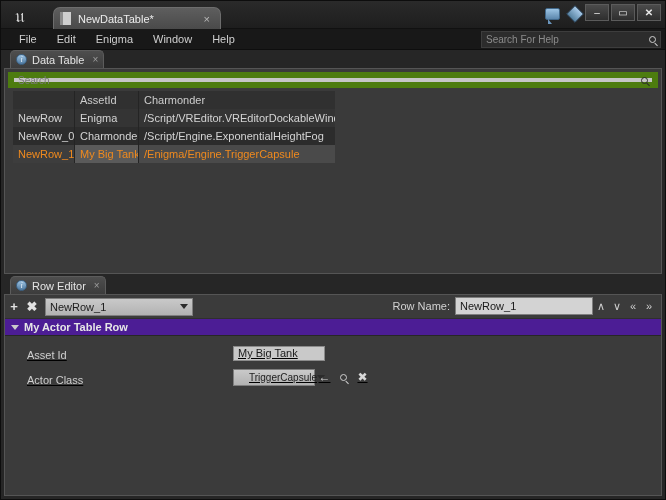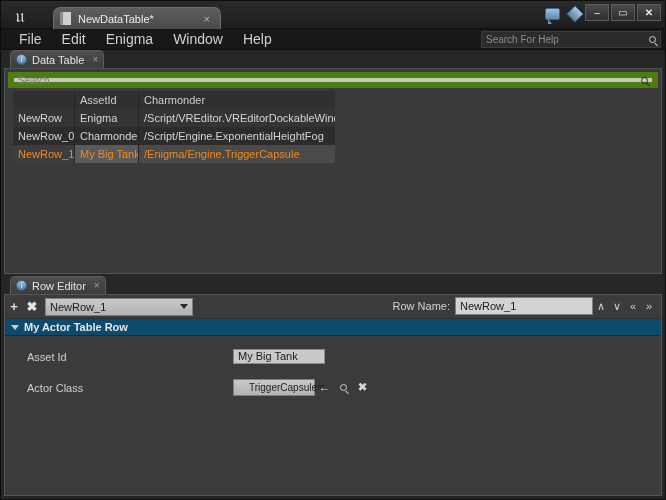--- a/index.html
+++ b/index.html
@@ -64,21 +64,21 @@
   }
   .wb.close{ font-weight:bold; }
 
   
   .menubar{
     position:relative; height:21px;
     background:#181818; border-bottom:1px solid #0e0e0e;
     display:flex; align-items:center; padding-left:8px;
   }
   .menubar .mi{
-    font-size:14px; color:#cfcfcf; padding:0 10px; line-height:21px;
+    font-size:11px; color:#cfcfcf; padding:0 10px; line-height:21px;
   }
   .help-search{
     position:absolute; right:4px; top:2px; width:180px; height:17px;
     background:#2c2c2c; border:1px solid #3d3d3d;
     display:flex; align-items:center; padding:0 4px;
   }
   .help-search .ph{ font-size:10px; color:#8b8b8b; flex:1; }
   .mag{
     display:inline-block; width:7px; height:7px;
     border:1.4px solid #cfcfcf; border-radius:50%;
@@ -188,33 +188,34 @@
     width:138px; height:18px; background:#d3d3d3;
     border:1px solid #7e7e7e; font-size:11px; color:#1a1a1a;
     line-height:16px; padding:0 4px;
   }
   .chev{
     width:16px; height:20px; color:#cfcfcf; font-size:11px;
     text-align:center; line-height:20px;
   }
 
   .cat-row{
-    height:17px; background:#0c4a6e; border-bottom:1px solid #272727;
+    height:17px; background:#4c1d95; border-bottom:1px solid #272727;
     display:flex; align-items:center; padding-left:6px;
   }
   .tri{
     width:0; height:0; margin-right:5px;
     border-top:5px solid #cbcbcb;
     border-left:4px solid transparent; border-right:4px solid transparent;
   }
   .cat-row .ctxt{ font-size:11px; color:#e6e6e6; font-weight:bold; }
 
   .prop{
-    height:21px; display:flex; align-items:center; padding-left:22px;
-    margin-top:10px;
+    height:21px; display:flex; align-items:flex-end; padding-left:22px;
+    margin-top:4px;
+    text-decoration:underline;
   }
   .prop .plbl{ font-size:11px; color:#cfcfcf; width:206px; }
   .txt-in{
     width:92px; height:15px; background:#c9c9c9; border:1px solid #8b8b8b;
     font-size:11px; color:#1a1a1a; line-height:13px; padding:0 4px;
   }
   .cls-combo{
     width:82px; height:17px; background:linear-gradient(#c9c9c9,#b2b2b2);
     border:1px solid #7e7e7e; display:flex; align-items:center; padding:0 15px;
   }

